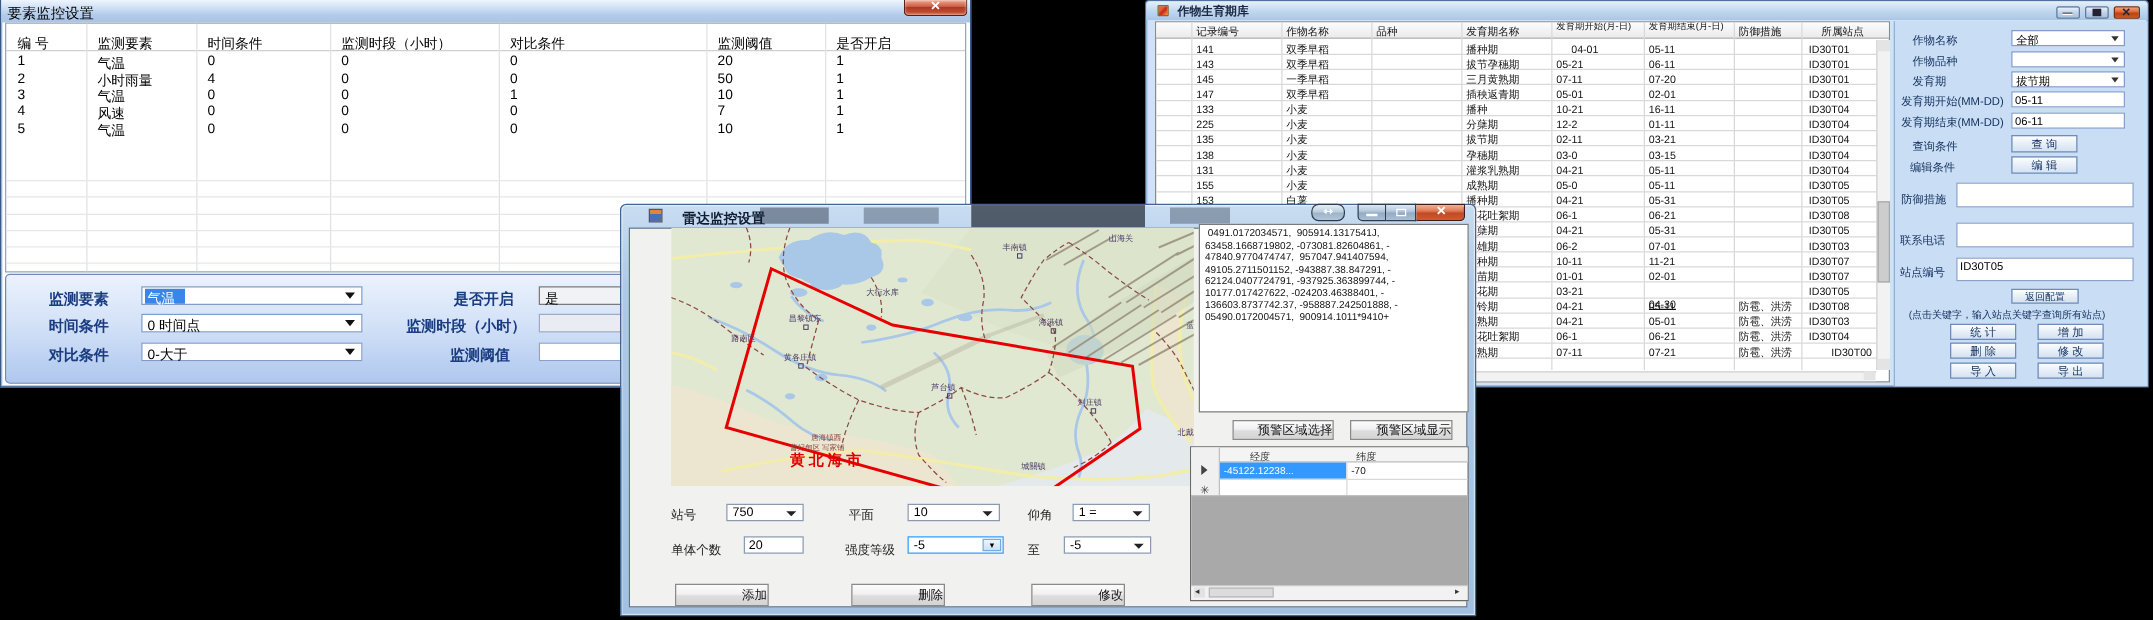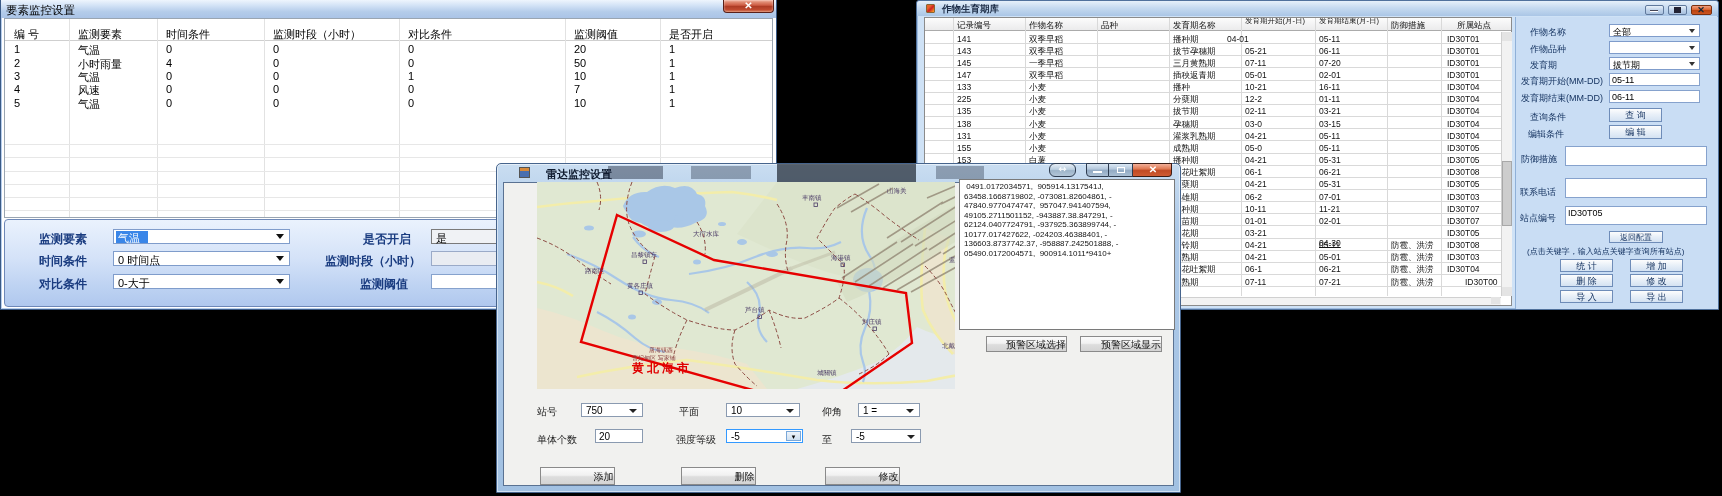--- a/index.html
+++ b/index.html
@@ -166,21 +166,21 @@
 <div class="abs" style="left:244px;top:0;bottom:9px;background:#d9d9d9;width:1px;"></div>
 <div class="abs" style="left:316px;top:0;bottom:9px;background:#d9d9d9;width:1px;"></div>
 <div class="abs" style="left:390px;top:0;bottom:9px;background:#d9d9d9;width:1px;"></div>
 <div class="abs" style="left:462px;top:0;bottom:9px;background:#d9d9d9;width:1px;"></div>
 <div class="abs" style="left:516px;top:0;bottom:9px;background:#d9d9d9;width:1px;"></div>
 <div class="abs" style="left:0;top:25.1px;width:576px;height:1px;background:#d9d9d9;"></div>
 <div class="r-cell" style="left:32px;top:15.5px;">141</div>
 <div class="r-cell" style="left:104px;top:15.5px;">双季早稻</div>
 <div class="r-cell" style="left:176px;top:15.5px;"></div>
 <div class="r-cell" style="left:248px;top:15.5px;">播种期</div>
-<div class="r-cell" style="left:302px;top:15.5px;">04-01</div>
+<div class="r-cell" style="left:332px;top:15.5px;">04-01</div>
 <div class="r-cell" style="left:394px;top:15.5px;">05-11</div>
 <div class="r-cell" style="left:466px;top:15.5px;"></div>
 <div class="r-cell" style="left:522px;top:15.5px;">ID30T01</div>
 <div class="abs" style="left:0;top:37.3px;width:576px;height:1px;background:#d9d9d9;"></div>
 <div class="r-cell" style="left:32px;top:27.6px;">143</div>
 <div class="r-cell" style="left:104px;top:27.6px;">双季早稻</div>
 <div class="r-cell" style="left:176px;top:27.6px;"></div>
 <div class="r-cell" style="left:248px;top:27.6px;">拔节孕穗期</div>
 <div class="r-cell" style="left:320px;top:27.6px;">05-21</div>
 <div class="r-cell" style="left:394px;top:27.6px;">06-11</div>
@@ -523,20 +523,39 @@
 <g font-size="6" fill="#8c4444">
 <text x="112" y="170">唐海镇西</text>
           <text x="95" y="178">曹妃甸区 写家铺</text>
 </g>
 <text x="95" y="190" font-size="12" font-weight="bold" fill="#e00000" letter-spacing="3">黄北海市</text>
 </svg>
 </div>
 <div class="abs" style="left:463px;top:16px;width:216px;height:151px;background:#fff;border:1px solid #7a7a7a;font-size:8px;color:#111;line-height:9.5px;padding:2px 0 0 4px;letter-spacing:0px;">&nbsp;0491.0172034571,&nbsp;&nbsp;905914.1317541J,<br>63458.1668719802,&nbsp;-073081.82604861,&nbsp;-<br>47840.9770474747,&nbsp;&nbsp;957047.941407594,<br>49105.2711501152,&nbsp;-943887.38.847291,&nbsp;-<br>62124.0407724791,&nbsp;-937925.363899744,&nbsp;-<br>10177.017427622,&nbsp;-024203.46388401,&nbsp;-<br>136603.8737742.37,&nbsp;-958887.242501888,&nbsp;-<br>05490.0172004571,&nbsp;&nbsp;900914.1011*9410+</div>
 <div class="abs btn" style="left:490px;top:173px;width:81px;height:16px;line-height:15px;">预警区域选择</div>
 <div class="abs btn" style="left:584px;top:173px;width:82px;height:16px;line-height:15px;">预警区域显示</div>
+<div class="abs" style="left:456px;top:194px;width:223px;height:124px;background:#fff;border:1px solid #696969;">
+<div class="abs" style="left:0;top:0;width:221px;height:12px;background:#f4f4f4;border-bottom:1px solid #c0c0c0;"></div>
+<div class="abs" style="left:47px;top:2px;font-size:8px;color:#333;">经度</div>
+<div class="abs" style="left:132px;top:2px;font-size:8px;color:#333;">纬度</div>
+<div class="abs" style="left:0;top:0;width:23px;height:110px;background:#f0f0f0;border-right:1px solid #c0c0c0;"></div>
+<div class="abs" style="left:23px;top:12px;width:101px;height:13px;background:#3399ff;"></div>
+<div class="abs" style="left:26px;top:14px;font-size:8px;color:#fff;">-45122.12238...</div>
+<div class="abs" style="left:128px;top:14px;font-size:8px;color:#111;">-70</div>
+<div class="abs" style="left:23px;top:25px;width:198px;height:1px;background:#d9d9d9;"></div>
+<div class="abs" style="left:124px;top:12px;width:1px;height:26px;background:#d9d9d9;"></div>
+<div class="abs" style="left:8px;top:14px;width:0;height:0;border-top:4px solid transparent;border-bottom:4px solid transparent;border-left:5px solid #444;"></div>
+<div class="abs" style="left:7px;top:29px;font-size:9px;color:#444;">✳</div>
+<div class="abs" style="left:0;top:38px;width:221px;height:72px;background:#a9a9a9;border-top:1px solid #c0c0c0;"></div>
+<div class="abs" style="left:0;top:110px;width:221px;height:12px;background:#f2f2f2;border-top:1px solid #c8c8c8;"></div>
+<div class="abs" style="left:2px;top:112px;width:9px;height:8px;background:#e2e2e2;"></div>
+<div class="abs" style="left:3px;top:112px;width:8px;height:8px;font-size:7px;line-height:8px;color:#333;">◂</div>
+<div class="abs" style="left:211px;top:112px;width:8px;height:8px;font-size:7px;line-height:8px;color:#333;">▸</div>
+<div class="abs" style="left:14px;top:112px;width:52px;height:8px;background:#dcdcdc;border:1px solid #b8b8b8;"></div>
+</div>
 <div class="w2label" style="left:41px;top:242px;">站号</div>
 <div class="w2label" style="left:183px;top:242px;">平面</div>
 <div class="w2label" style="left:326px;top:242px;">仰角</div>
 <div class="w2label" style="left:41px;top:270px;">单体个数</div>
 <div class="w2label" style="left:180px;top:270px;">强度等级</div>
 <div class="w2label" style="left:326px;top:270px;">至</div>
 <div class="combo2" style="left:85px;top:240px;width:62px;">
       <span class="val">750</span>
       <span class="arr"></span>
     </div>

